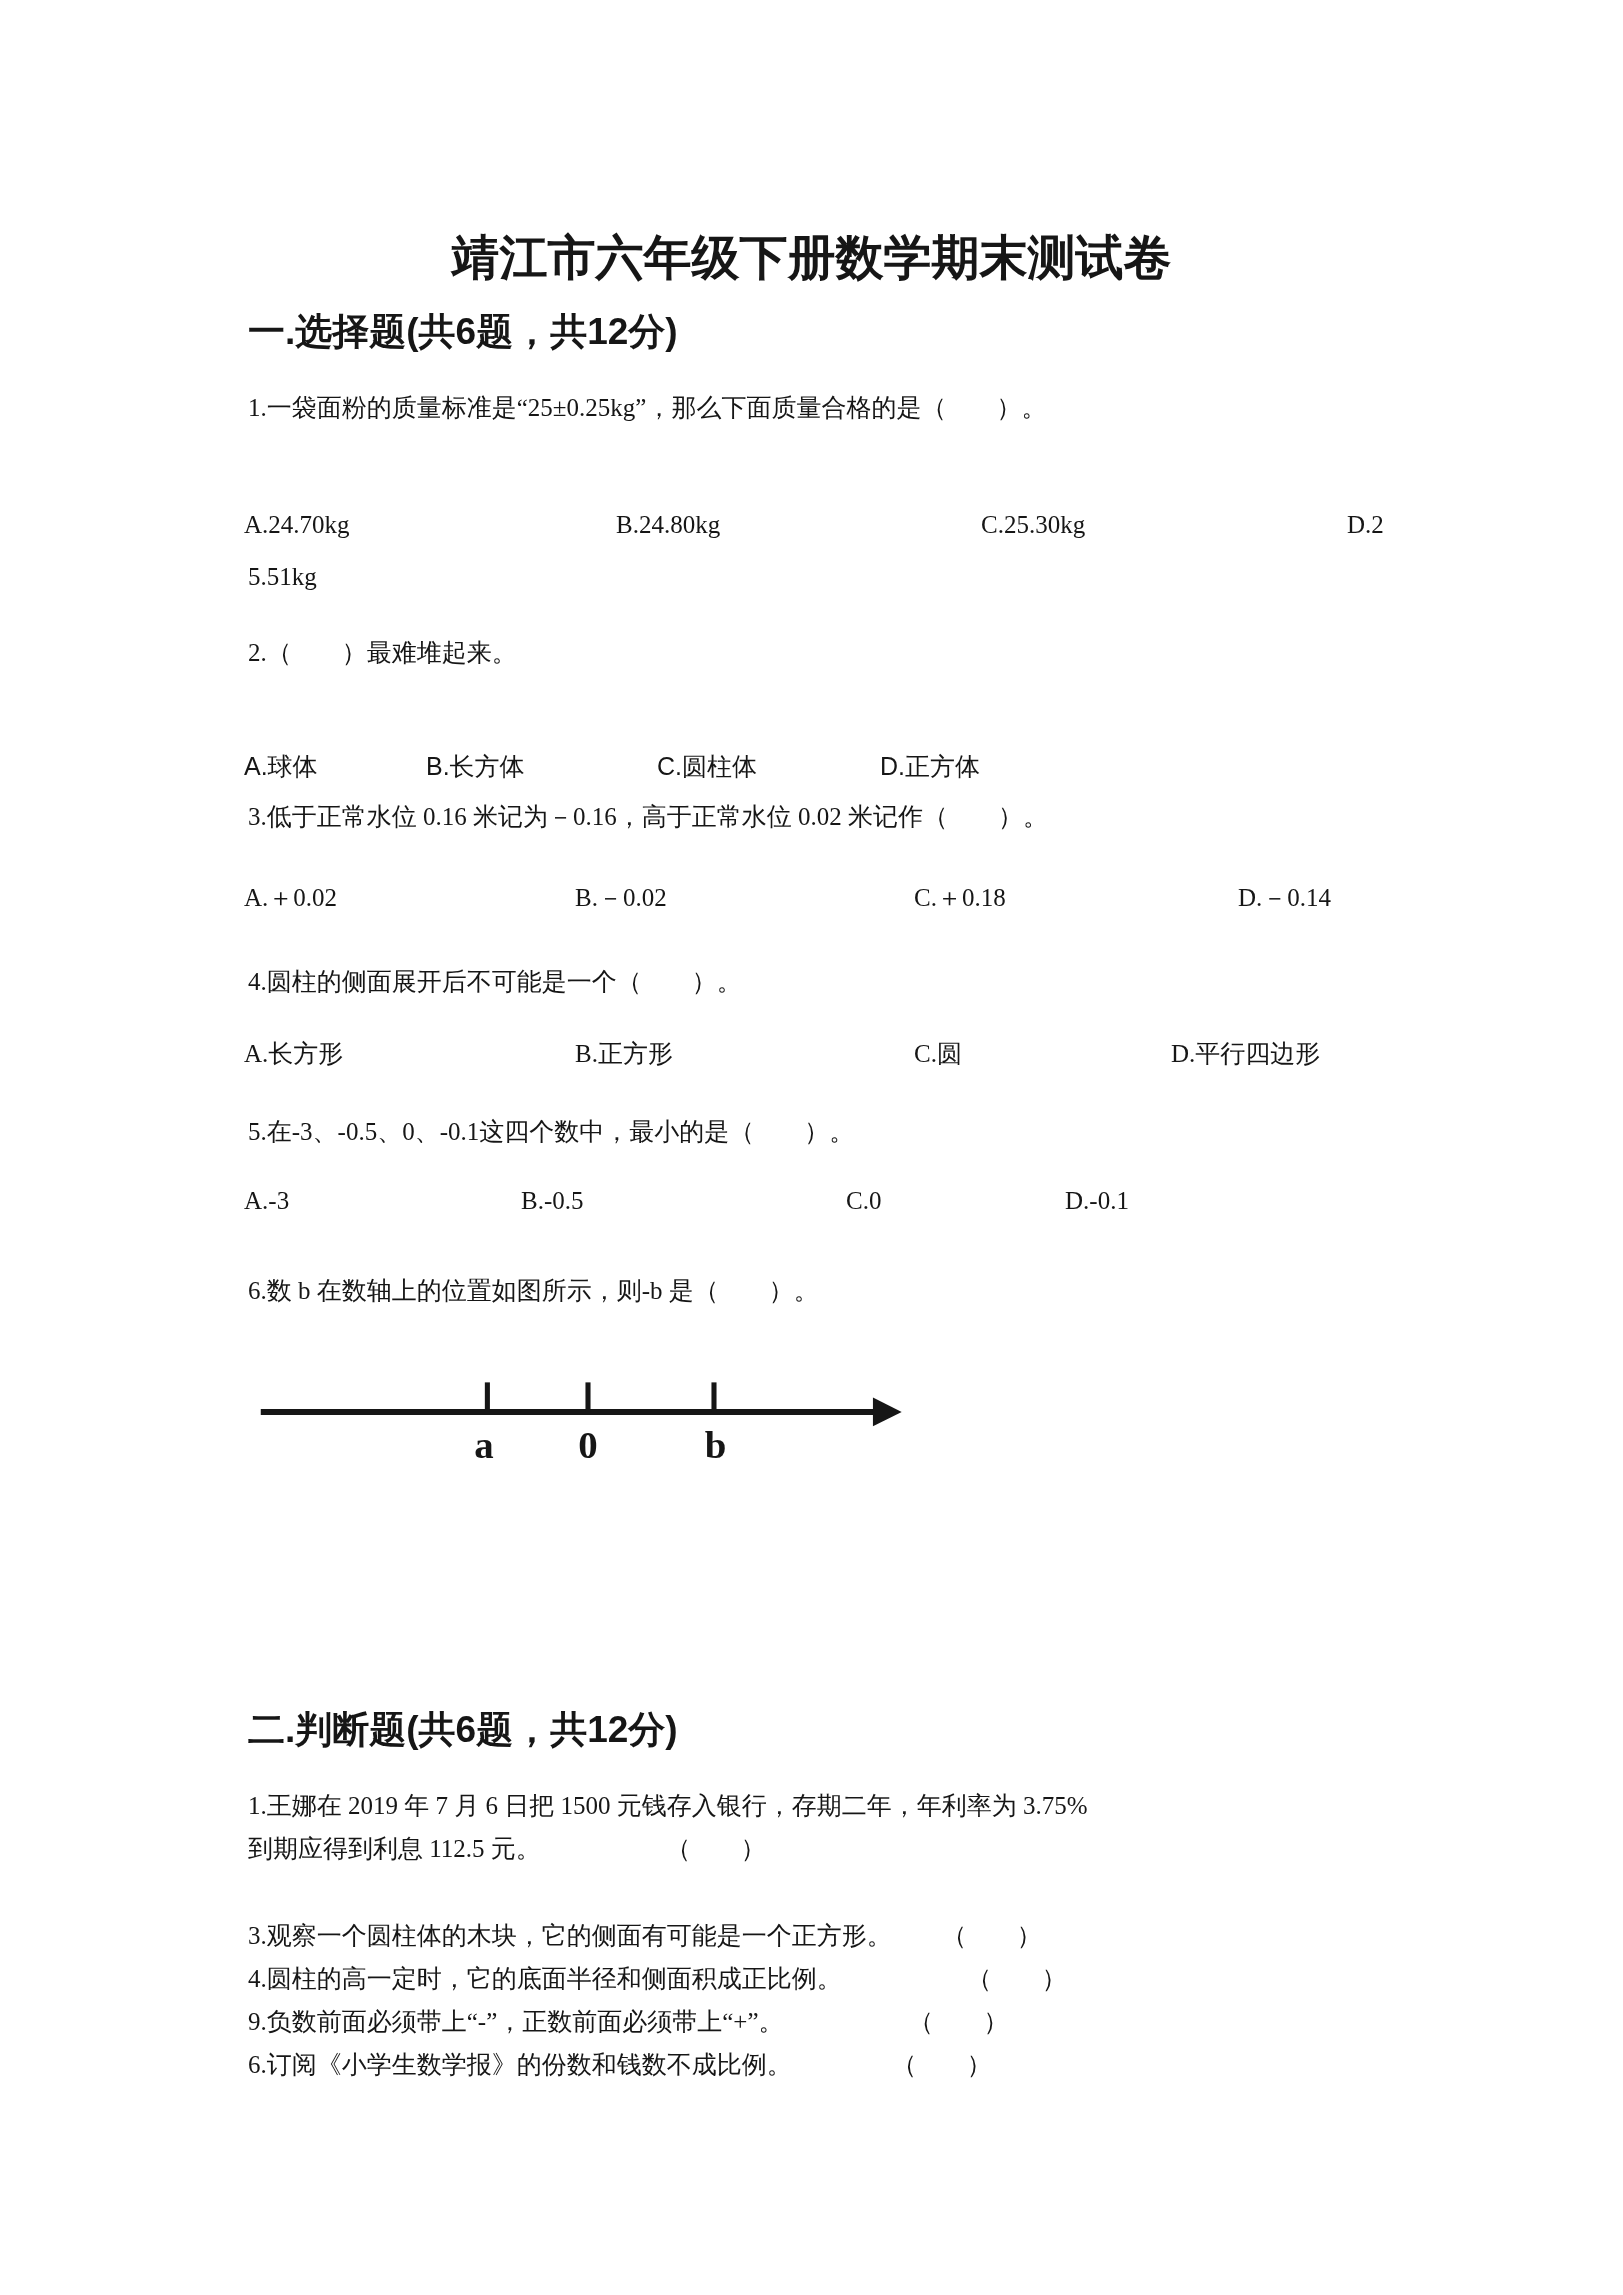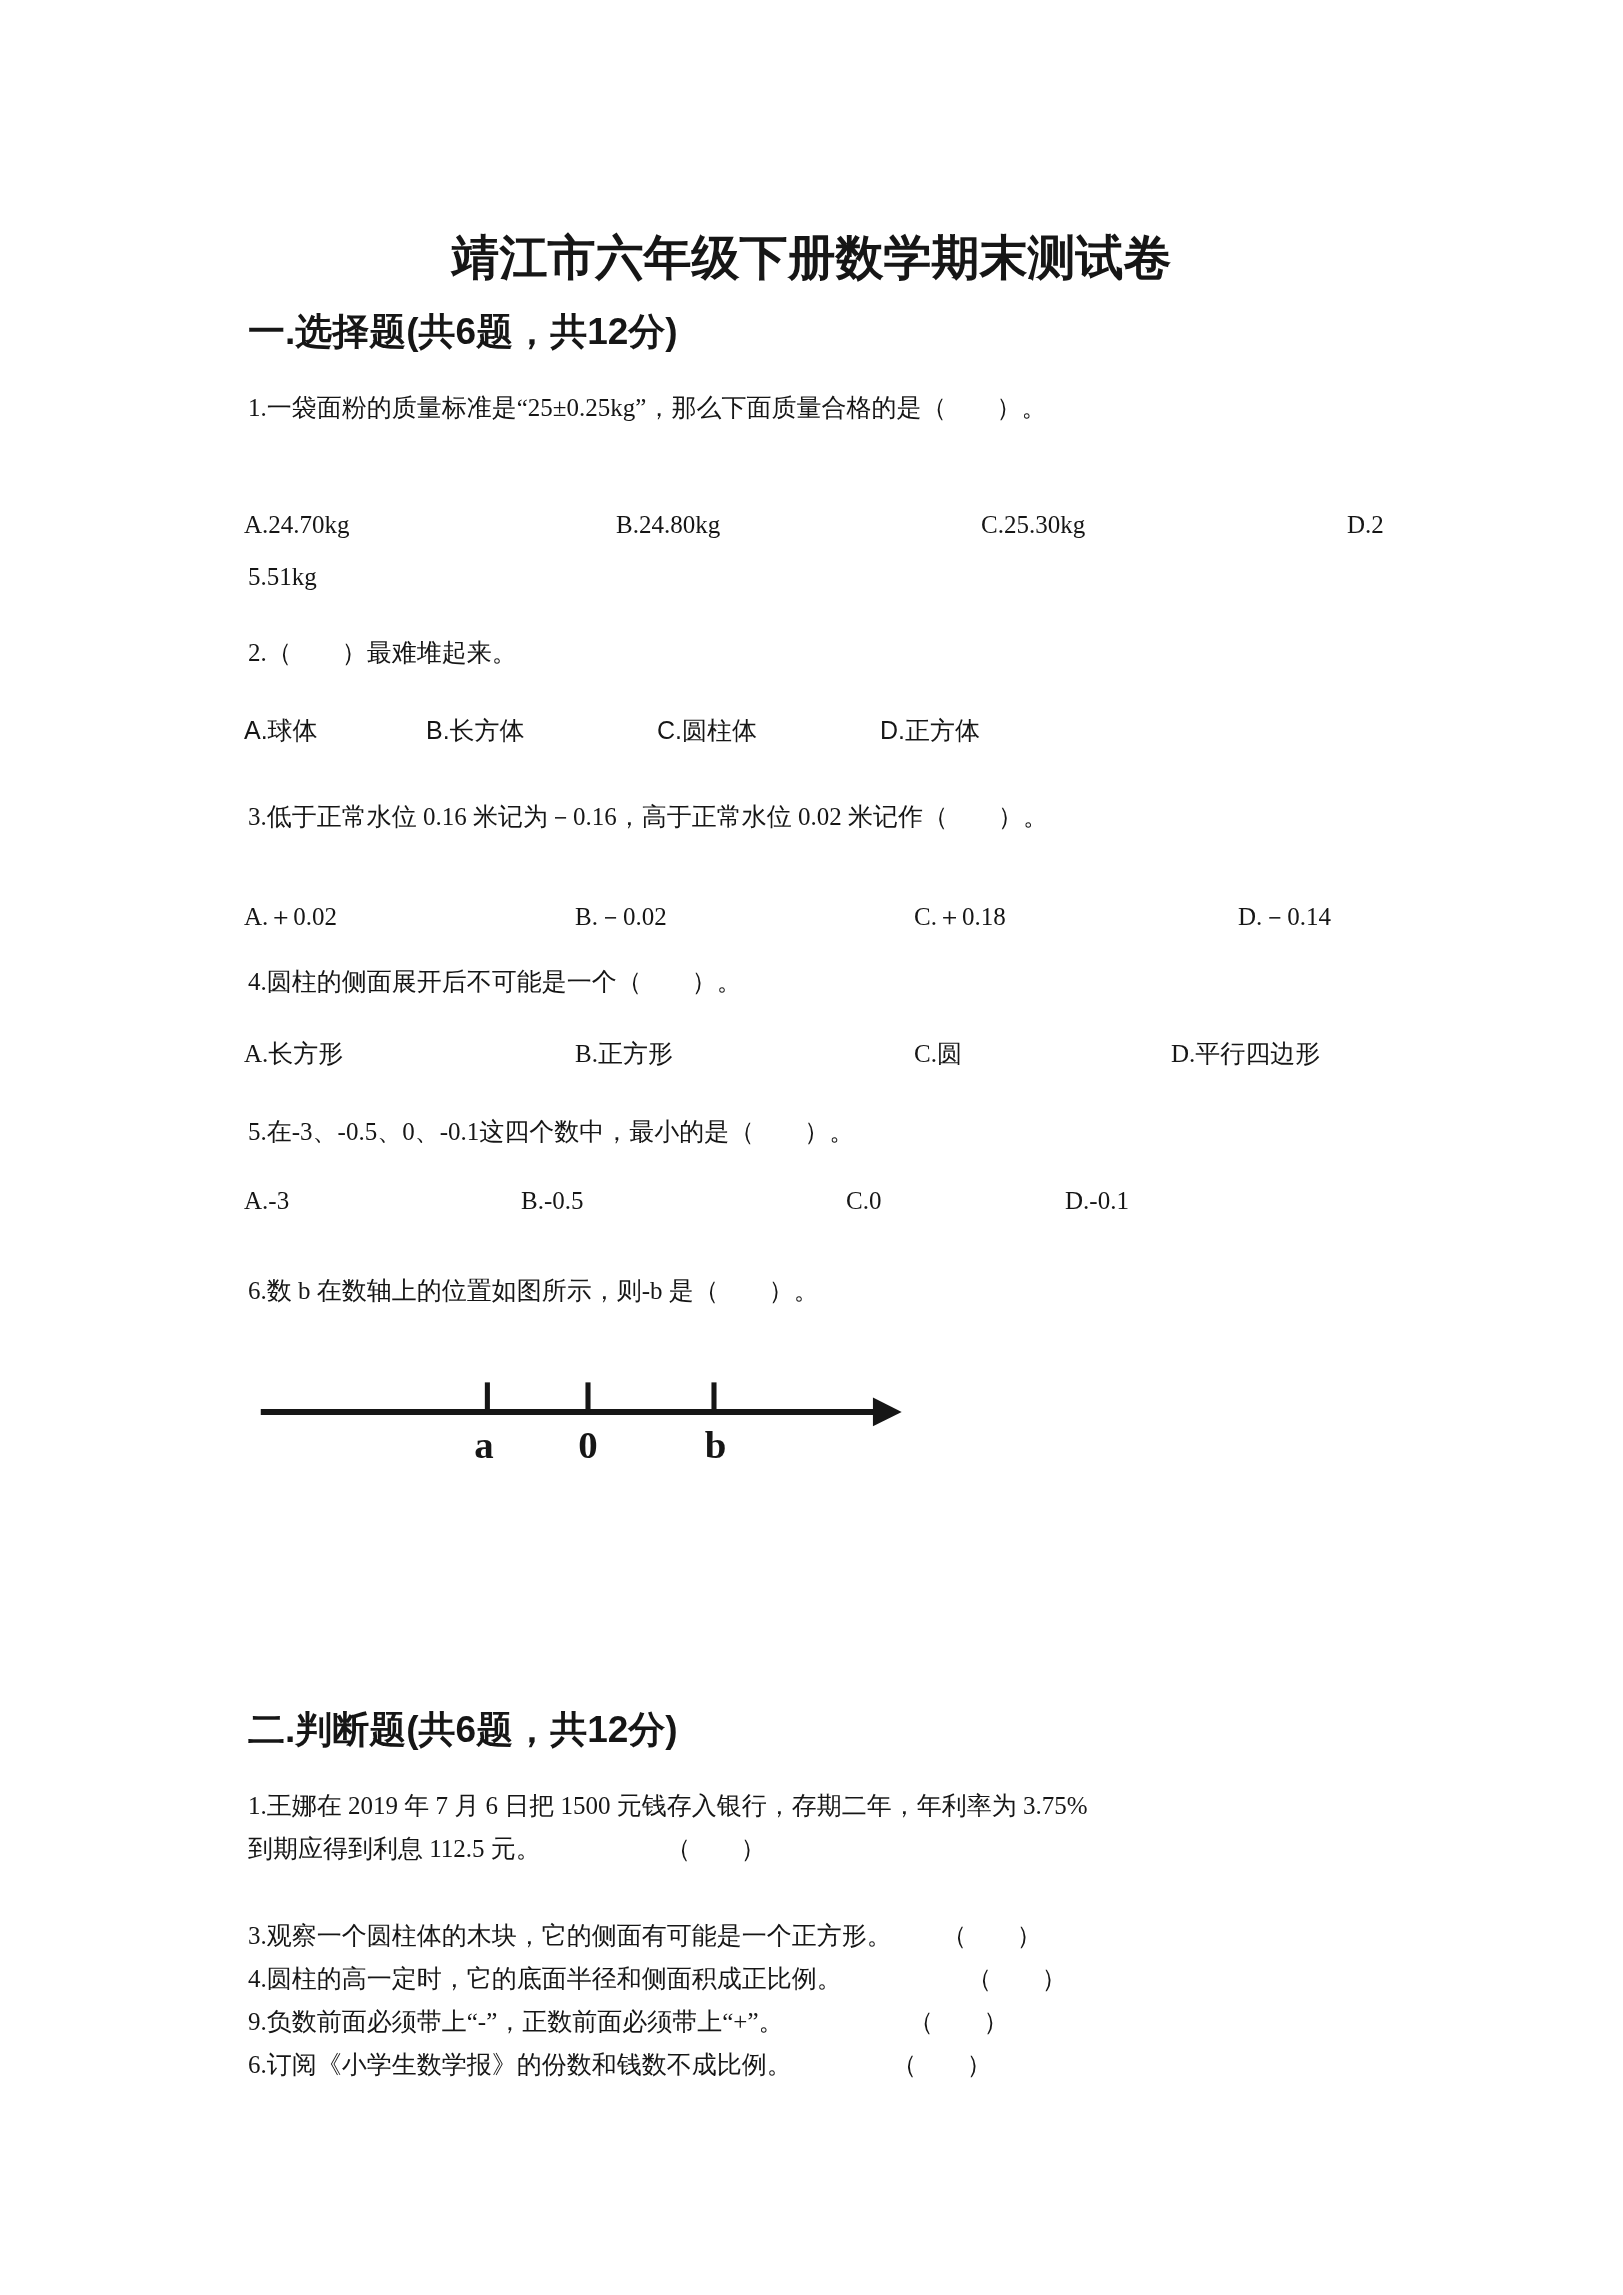--- a/index.html
+++ b/index.html
@@ -18,21 +18,21 @@
     font-size:48px;font-weight:bold;
   }
   .sec-heading{
     left:244px;
     font-size:37px;font-weight:bold;
     font-family:"Liberation Sans","DejaVu Sans",sans-serif;
   }
   .qtext{left:244px;font-size:25px;line-height:39px;}
   .optrow{position:absolute;left:244px;width:1226px;height:42px;}
   .optrow span{position:absolute;top:0;font-size:25px;white-space:nowrap;}
-  .sansrow span{font-family:"Liberation Sans","DejaVu Sans",sans-serif;}
+  .sansrow span{font-family:"Liberation Sans","DejaVu Sans",sans-serif;margin-top:36px;}
   .numline{position:absolute;left:254px;top:1378px;}
   .numline text{
     font-family:"Liberation Serif","DejaVu Serif",serif;
     font-size:46px;font-weight:bold;fill:#161616;
   }
 </style>
 </head>
 <body>
 
 <div class="page">
@@ -52,21 +52,21 @@
 
   <p class="abs qtext" style="top:629px">2.（　　）最难堆起来。</p>
   <div class="optrow sansrow" style="top:714px">
     <span style="left:0">A.球体</span>
     <span style="left:182px">B.长方体</span>
     <span style="left:413px">C.圆柱体</span>
     <span style="left:636px">D.正方体</span>
   </div>
 
   <p class="abs qtext" style="top:793px">3.低于正常水位 0.16 米记为－0.16，高于正常水位 0.02 米记作（　　）。</p>
-  <div class="optrow" style="top:900px">
+  <div class="optrow" style="top:881px">
     <span style="left:0">A.＋0.02</span>
     <span style="left:331px">B.－0.02</span>
     <span style="left:670px">C.＋0.18</span>
     <span style="left:994px">D.－0.14</span>
   </div>
 
   <p class="abs qtext" style="top:958px">4.圆柱的侧面展开后不可能是一个（　　）。</p>
   <div class="optrow" style="top:1037px">
     <span style="left:0">A.长方形</span>
     <span style="left:331px">B.正方形</span>

